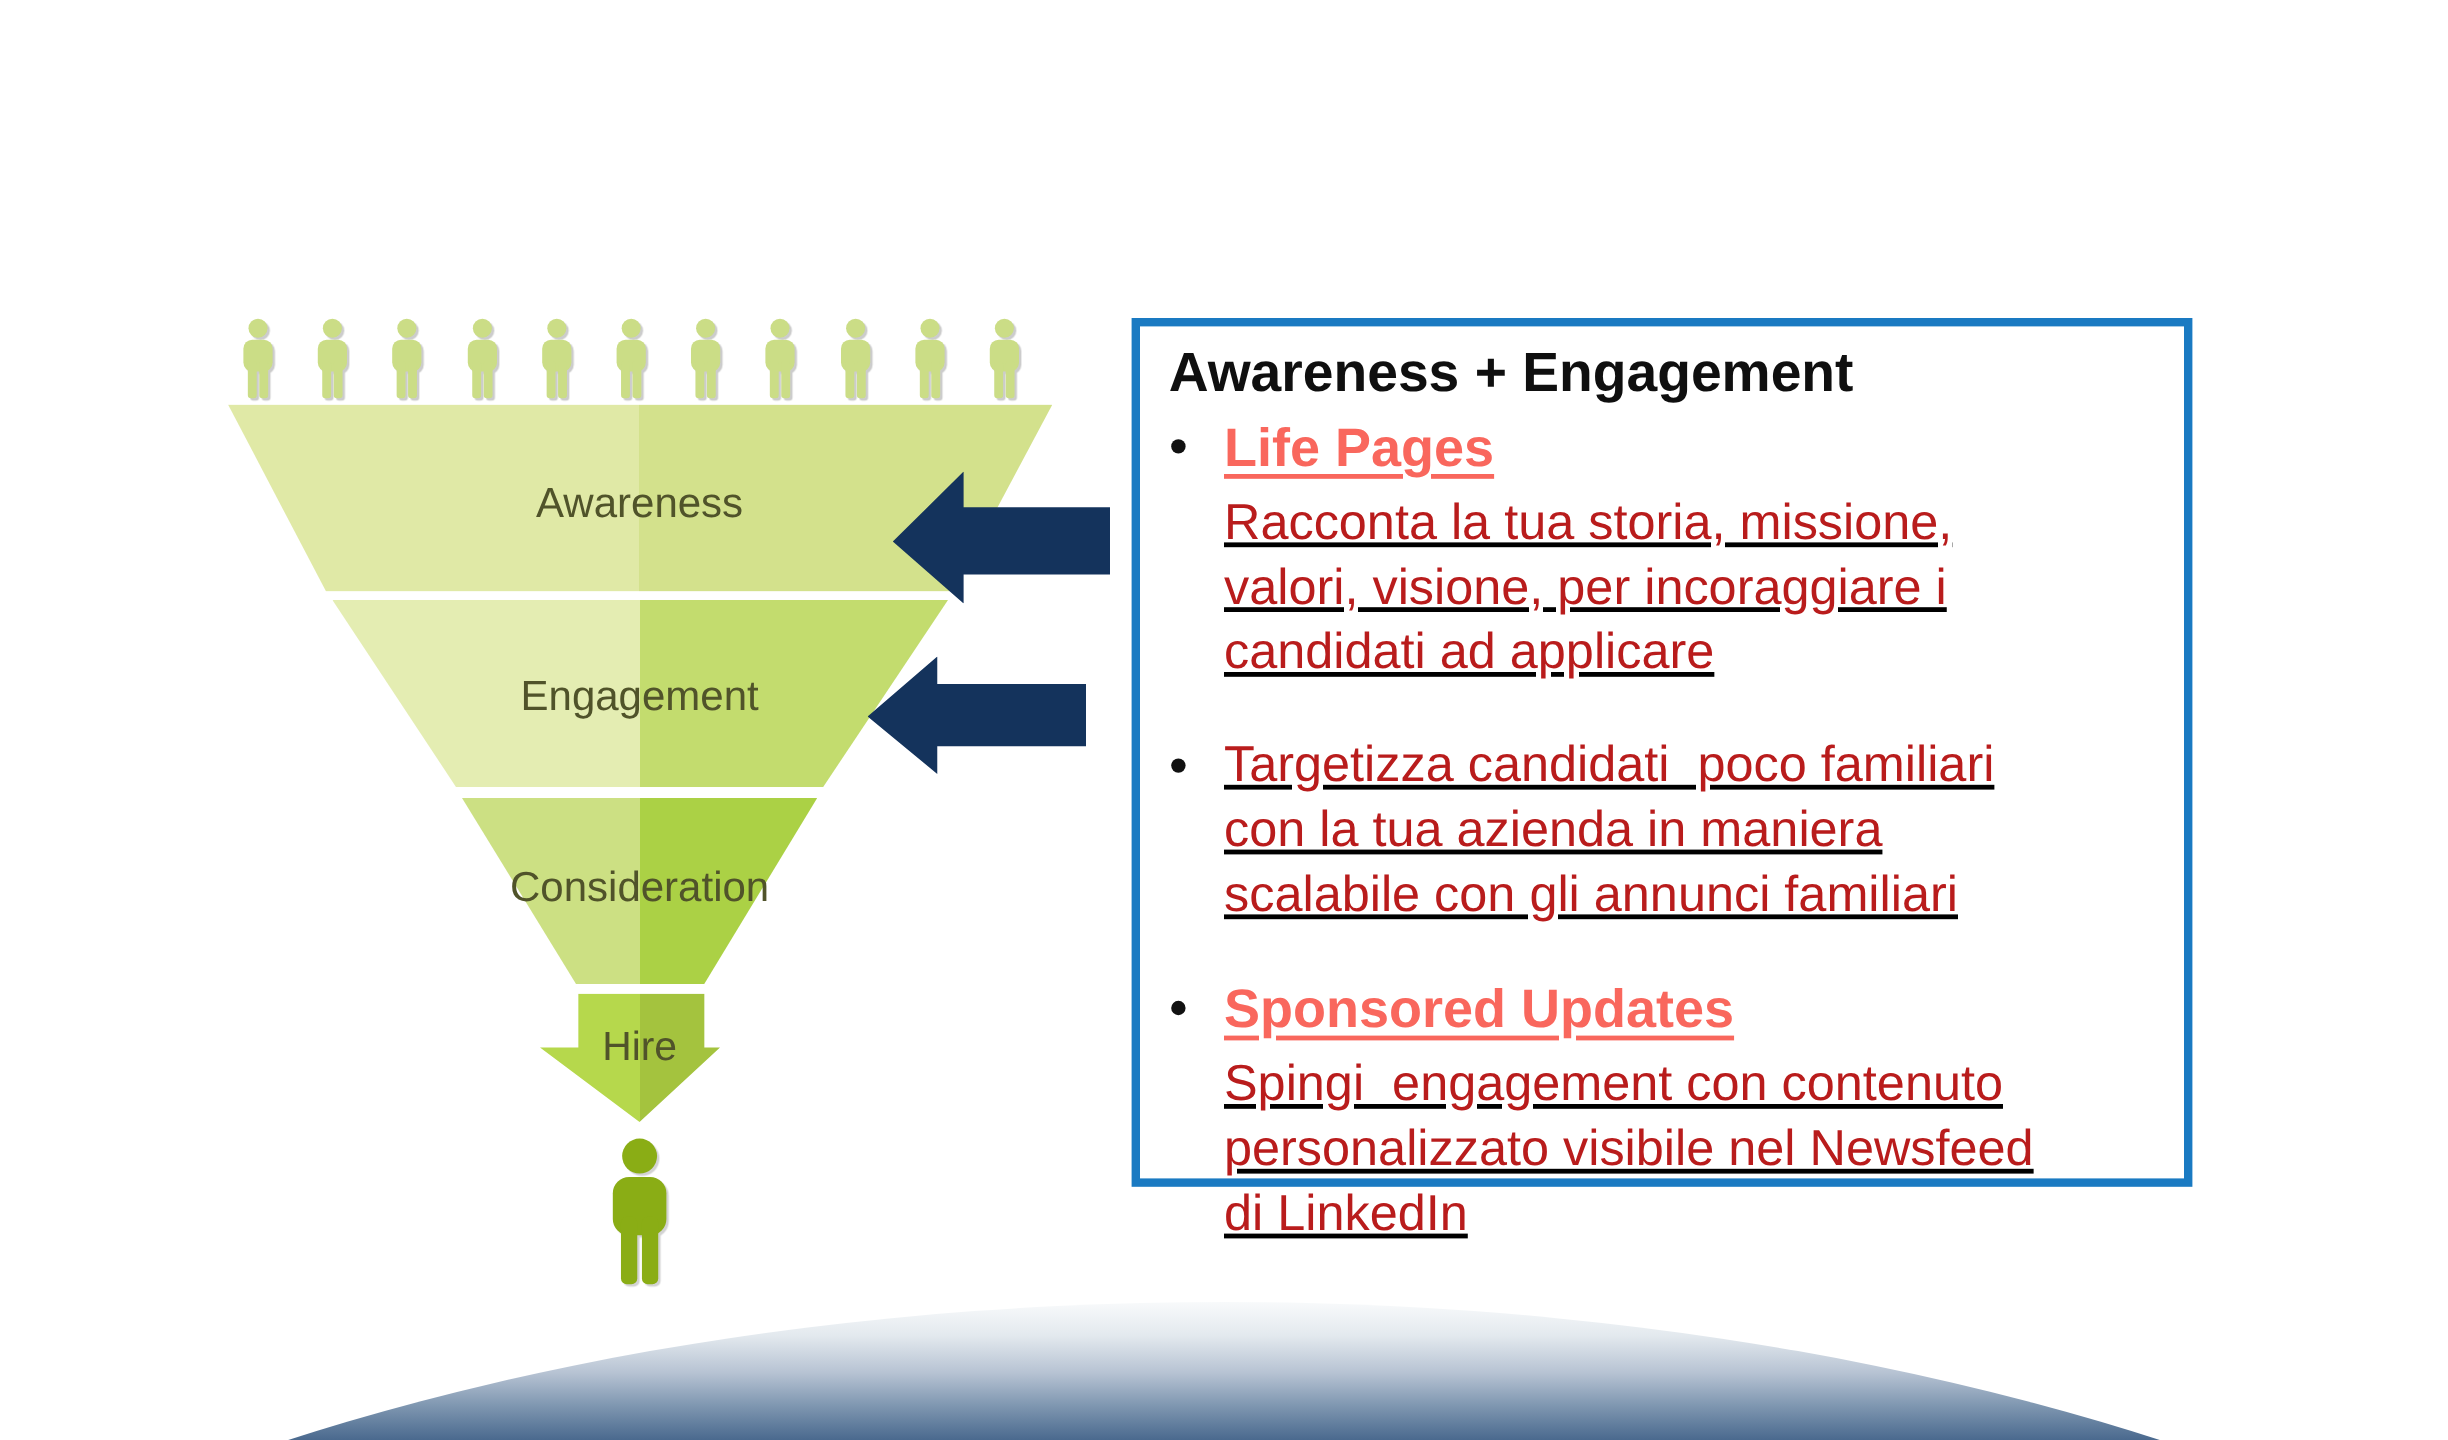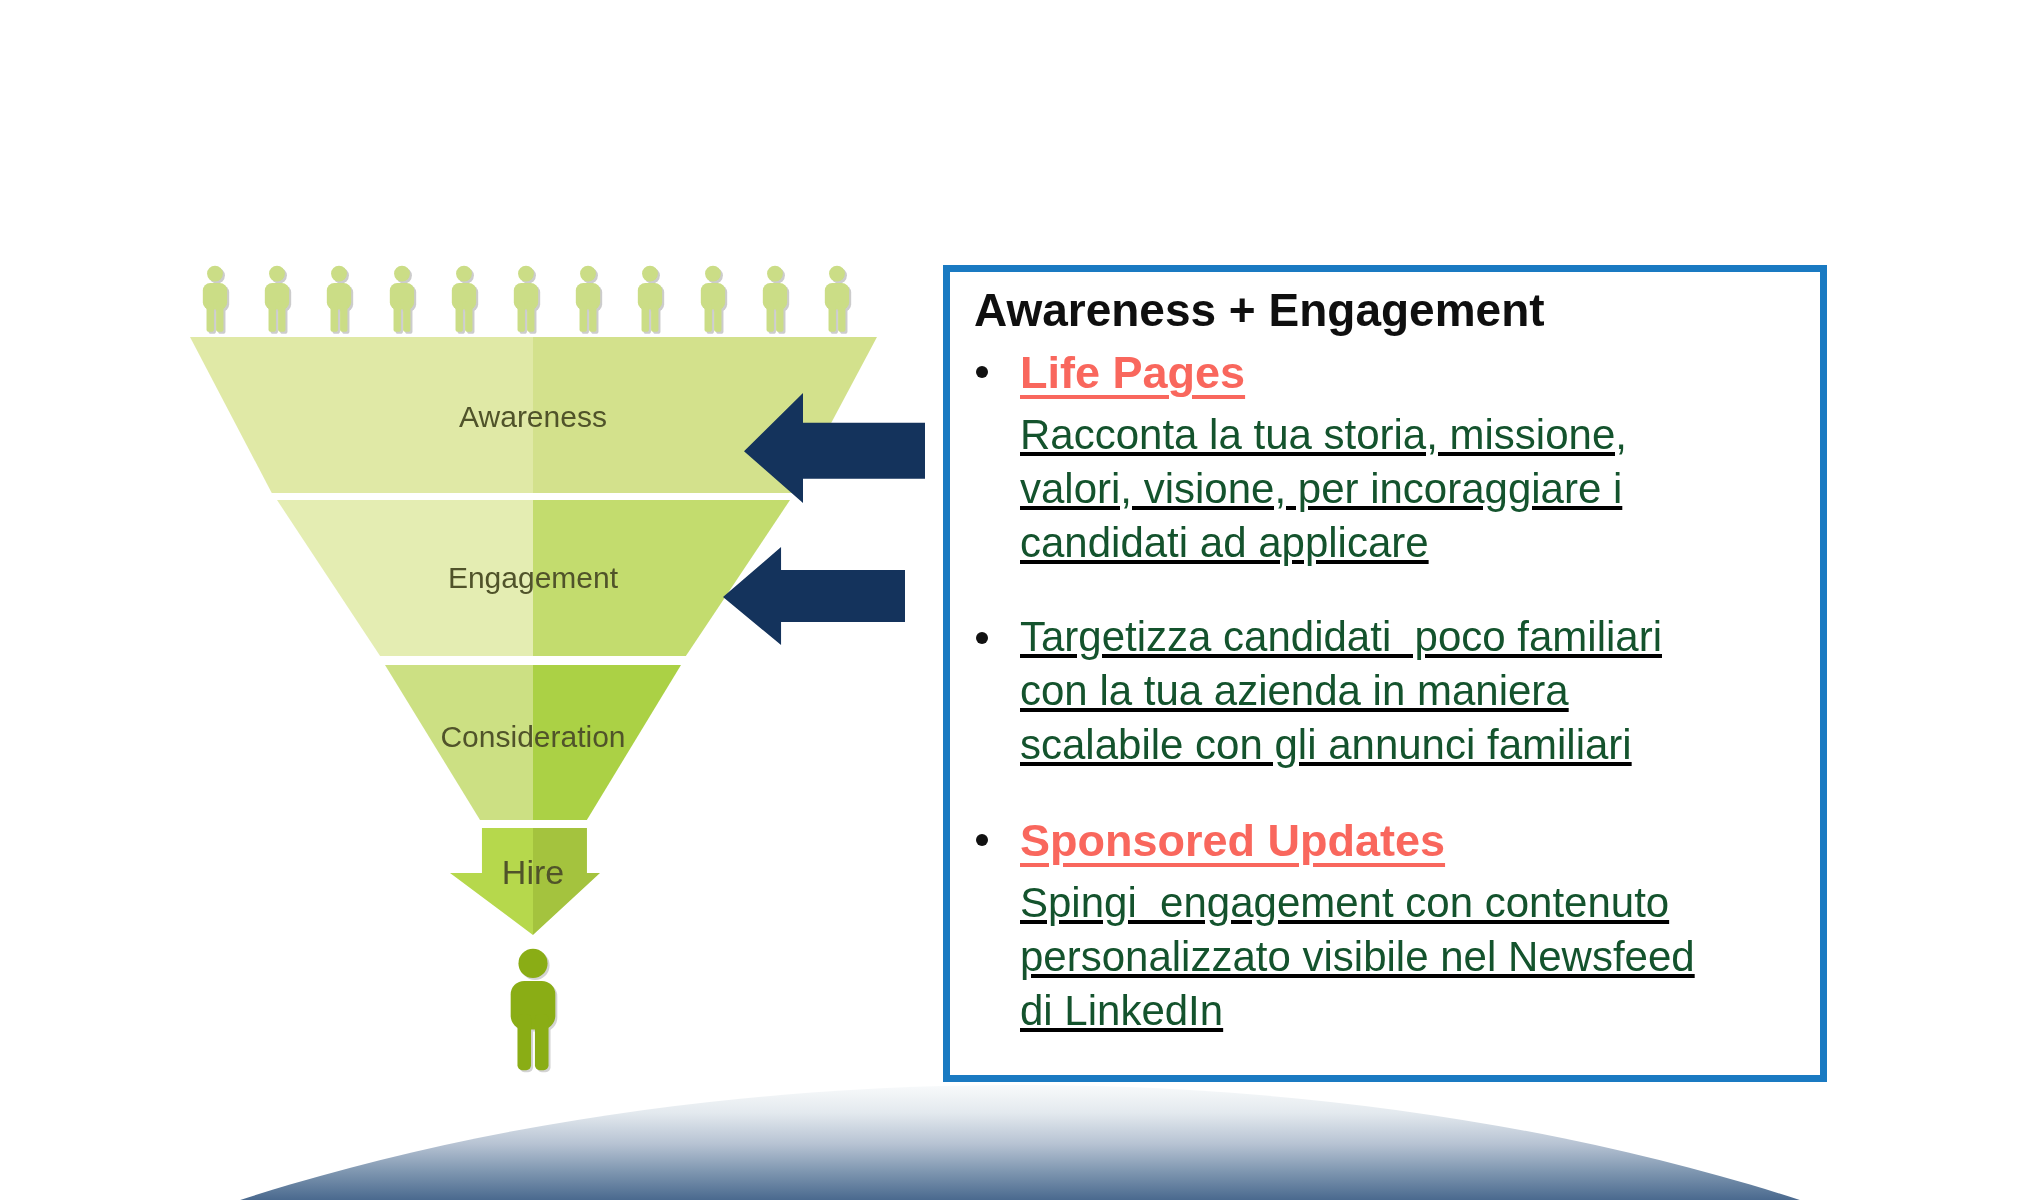--- a/index.html
+++ b/index.html
@@ -47,21 +47,21 @@
     clip-path: polygon(0 0, 100% 0, 68.2% 100%, 32.1% 100%);
   }
   .hire-arrow {
     left: 450px; top: 828px; width: 150px; height: 107px;
     background: linear-gradient(90deg, #b6d84c 0 55.3%, #a4c33e 55.3%);
     clip-path: polygon(21.3% 0, 91.3% 0, 91.3% 42%, 100% 42%, 55.3% 100%, 0 42%, 21.3% 42%);
   }
 
   .stage-label {
     position: absolute; left: 533px; transform: translateX(-50%);
-    font-size: 30px; color: #50532a; white-space: nowrap;
+    font-size: 35px; color: #50532a; white-space: nowrap;
   }
   .l1 { top: 400px; }
   .l2 { top: 561px; }
   .l3 { top: 720px; }
   .l4 { top: 853px; font-size: 34px; }
 
   
   .hired-person {
     position: absolute; left: 500px; top: 947px; width: 66px; height: 126px;
     fill: #8aad15; filter: drop-shadow(2px 2px 0 rgba(110,110,110,0.3));
@@ -73,42 +73,42 @@
     left: 744px; top: 393px; width: 181px; height: 110px;
     clip-path: polygon(0 53%, 32.6% 0, 32.6% 27%, 100% 27%, 100% 78%, 32.6% 78%, 32.6% 100%);
   }
   .a2 {
     left: 723px; top: 547px; width: 182px; height: 98px;
     clip-path: polygon(0 51%, 31.9% 0, 31.9% 23.5%, 100% 23.5%, 100% 76.5%, 31.9% 76.5%, 31.9% 100%);
   }
 
   
   .info-box {
-    position: absolute; left: 943px; top: 265px; width: 884px; height: 817px;
+    position: absolute; left: 943px; top: 265px; width: 884px; height: 724px;
     box-sizing: border-box; border: 7px solid #1a7ac2; background: #ffffff;
     padding: 8px 20px 8px 70px;
   }
   .box-title {
     font-size: 46px; font-weight: bold; color: #0f0f0f;
     line-height: 56px; margin: 2px 0 0 -46px; white-space: nowrap;
   }
   .item { position: relative; margin-top: 6px; margin-bottom: 40px; text-decoration: underline; }
   .item:last-child { margin-bottom: 12px; }
   .bullet-dot {
     position: absolute; left: -44px; top: 22px;
     width: 12px; height: 12px; border-radius: 50%; background: #111111;
   }
   .item-head {
     display: inline-block; font-size: 45px; font-weight: bold; color: #f9675d;
     line-height: 58px; text-decoration: underline;
     text-decoration-thickness: 4px; text-underline-offset: 7px;
     cursor: pointer;
   }
   .item-body {
-    font-size: 42px; line-height: 54px; color: #14532d;
+    font-size: 42px; line-height: 54px; color: #b91c1c;
     white-space: pre-wrap; margin-top: 6px;
   }
 </style>
 </head>
 <body>
 
 <div class="slide">
 
   <div class="arc"></div>
 

